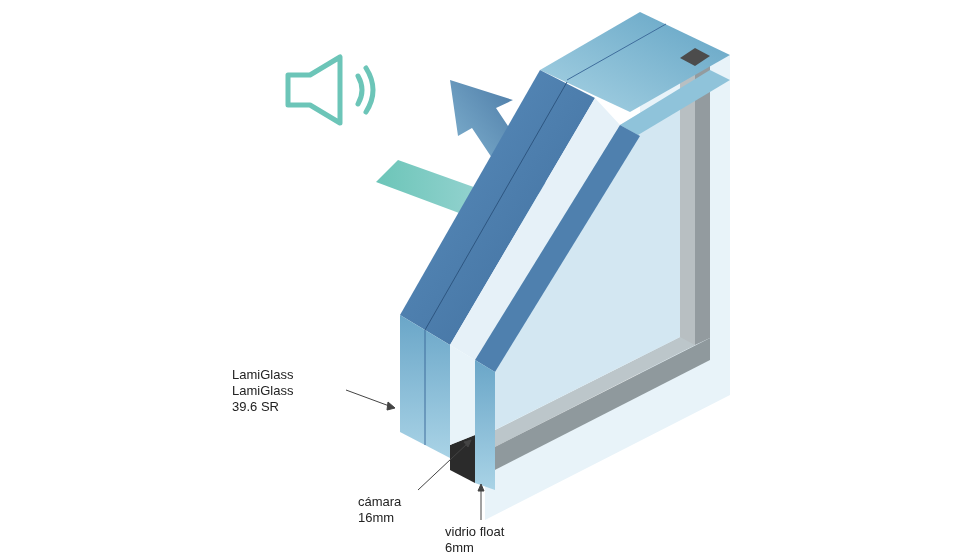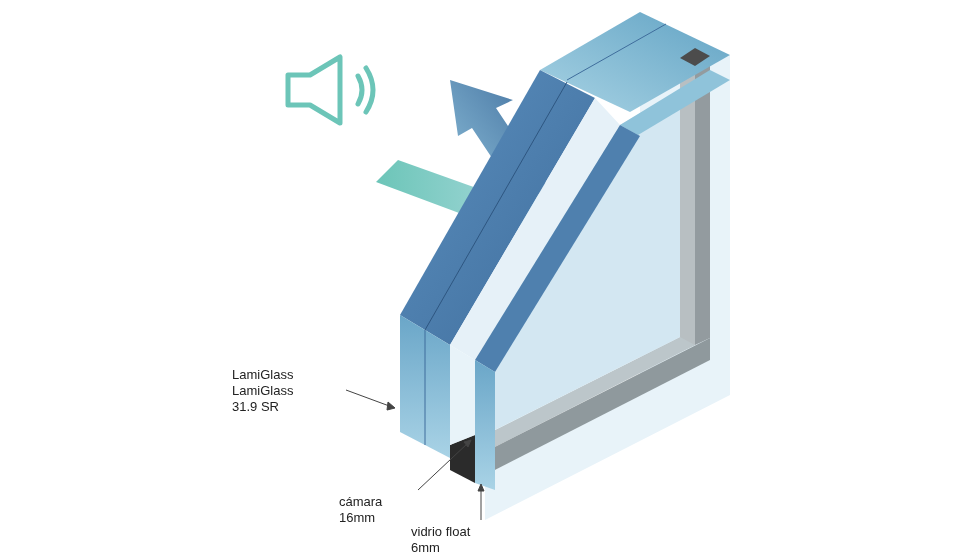--- a/index.html
+++ b/index.html
@@ -86,25 +86,25 @@
       <line x1="378" y1="490" x2="428" y2="443"></line>
       <polygon points="431,440 424,442 428,447"></polygon>
       <line x1="441" y1="520" x2="441" y2="488"></line>
       <polygon points="441,484 438,491 444,491"></polygon>
     </g>
   </svg>
 
   <div class="label" style="left:232px; top:367px;">
     <span>LamiGlass</span>
     <span>LamiGlass</span>
-    <span>31.9 SR</span>
+    <span>39.6 SR</span>
   </div>
 
-  <div class="label" style="left:339px; top:494px;">
+  <div class="label" style="left:358px; top:494px;">
     <span>cámara</span>
     <span>16mm</span>
   </div>
 
-  <div class="label" style="left:411px; top:524px;">
+  <div class="label" style="left:445px; top:524px;">
     <span>vidrio float</span>
     <span>6mm</span>
   </div>
 </div>
 
 </body></html>

